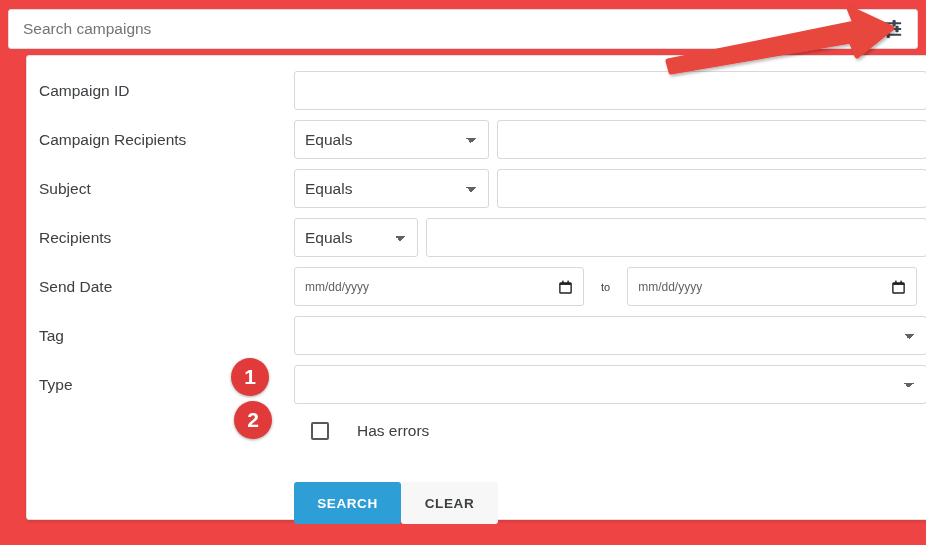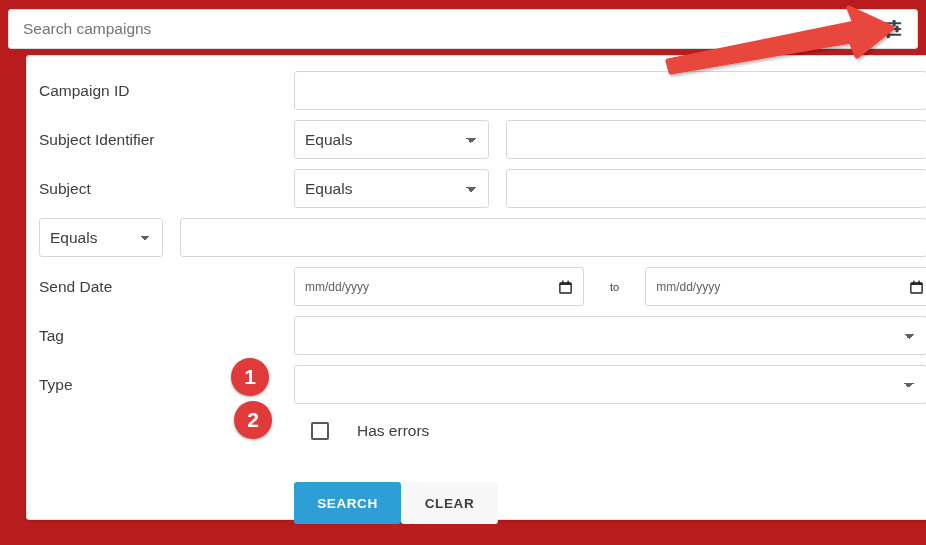--- a/index.html
+++ b/index.html
@@ -6,21 +6,21 @@
   html, body {
     margin: 0;
     padding: 0;
     background: #ffffff;
     font-family: "Liberation Sans", sans-serif;
   }
   #screen {
     position: relative;
     width: 926px;
     height: 545px;
-    background: #b91c1c;
+    background: #ef4444;
     overflow: hidden;
   }
 
   
   .searchbar {
     position: absolute;
     left: 8px;
     top: 9px;
     width: 910px;
     height: 40px;
@@ -81,21 +81,21 @@
     width: 255px;
     flex: 0 0 255px;
     font-size: 15.5px;
     color: #3c4043;
     line-height: 1;
   }
   .row-controls {
     flex: 1 1 auto;
     display: flex;
     align-items: center;
-    gap: 17px;
+    gap: 8px;
   }
 
   
   .field {
     height: 39px;
     border: 1px solid #d8d8d8;
     border-radius: 3px;
     background: #ffffff;
     font-family: "Liberation Sans", sans-serif;
     font-size: 15.5px;
@@ -249,40 +249,41 @@
     <div class="form-rows">
 
       <div class="row">
         <div class="row-label">Campaign ID</div>
         <div class="row-controls">
           <input class="field grow" type="text" placeholder="" style="">
         </div>
       </div>
 
       <div class="row">
-        <div class="row-label">Subject Identifier</div>
+        <div class="row-label">Campaign Recipients</div>
         <div class="row-controls">
           <select class="field op-select">
             <option>Equals</option>
           </select>
           <input class="field grow" type="text" placeholder="" style="">
         </div>
       </div>
 
       <div class="row">
         <div class="row-label">Subject</div>
         <div class="row-controls">
           <select class="field op-select">
             <option>Equals</option>
           </select>
           <input class="field grow" type="text" placeholder="" style="">
         </div>
       </div>
 
       <div class="row">
+        <div class="row-label">Recipients</div>
         <div class="row-controls">
           <select class="field op-select-sm">
             <option>Equals</option>
           </select>
           <input class="field grow" type="text" placeholder="" style="">
         </div>
       </div>
 
       <div class="row">
         <div class="row-label">Send Date</div>

